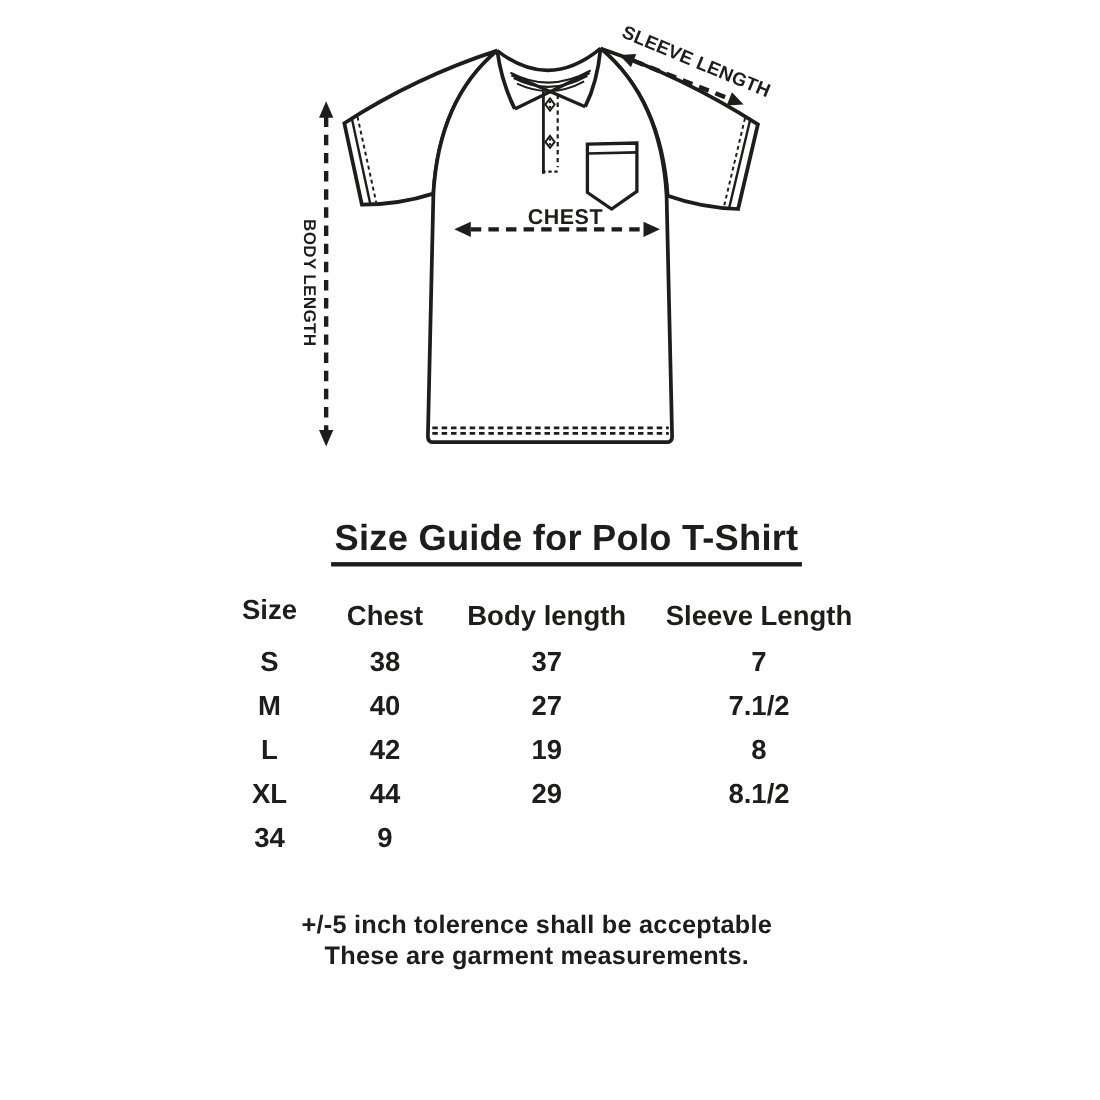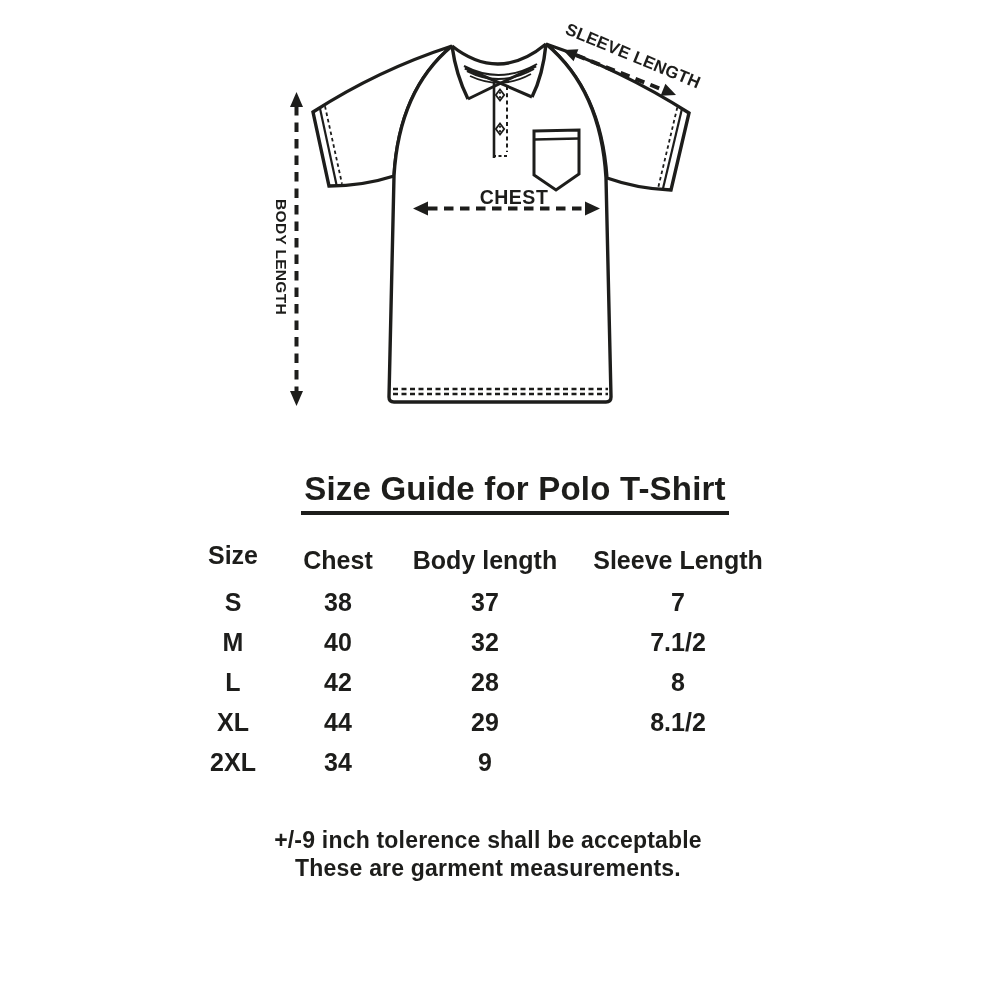--- a/index.html
+++ b/index.html
@@ -7,21 +7,21 @@
     position:relative;width:1000px;height:1000px;background:#ffffff;
     font-family:"Liberation Sans", sans-serif;color:#1d1d1b;overflow:hidden;
   }
   .diagram-svg{position:absolute;top:0;left:0;}
   .title-wrap{position:absolute;top:471px;left:0;width:1000px;text-align:center;margin-left:15px;}
   .title-wrap h1{
     display:inline-block;margin:0;font-size:33px;font-weight:bold;letter-spacing:.2px;
     border-bottom:4px solid #1d1d1b;padding:0 3px 4px 3px;line-height:36px;
   }
   .size-table{
-    position:absolute;left:168px;top:538px;
+    position:absolute;left:180px;top:538px;
     display:grid;grid-template-columns:130px 80px 214px 172px;
     grid-template-rows:44px 40px 40px 40px 40px 40px;
   }
   .size-table .cell{
     display:flex;align-items:center;justify-content:center;
     font-size:25px;font-weight:bold;white-space:nowrap;
   }
   .head-size{position:relative;top:-5px;}
   .footer{
     position:absolute;top:827px;left:0;width:976px;text-align:center;
@@ -116,36 +116,35 @@
     <div class="cell">Body length</div>
     <div class="cell">Sleeve Length</div>
 
     <div class="cell">S</div>
     <div class="cell">38</div>
     <div class="cell">37</div>
     <div class="cell">7</div>
 
     <div class="cell">M</div>
     <div class="cell">40</div>
-    <div class="cell">32</div>
+    <div class="cell">27</div>
     <div class="cell">7.1/2</div>
 
     <div class="cell">L</div>
     <div class="cell">42</div>
-    <div class="cell">28</div>
+    <div class="cell">19</div>
     <div class="cell">8</div>
 
     <div class="cell">XL</div>
     <div class="cell">44</div>
     <div class="cell">29</div>
     <div class="cell">8.1/2</div>
 
-    <div class="cell">2XL</div>
     <div class="cell">34</div>
     <div class="cell">9</div>
   </div>
 
   <div class="footer">
-    <div>+/-9 inch tolerence shall be acceptable</div>
+    <div>+/-5 inch tolerence shall be acceptable</div>
     <div>These are garment measurements.</div>
   </div>
 
 </div>
 
 </body></html>

